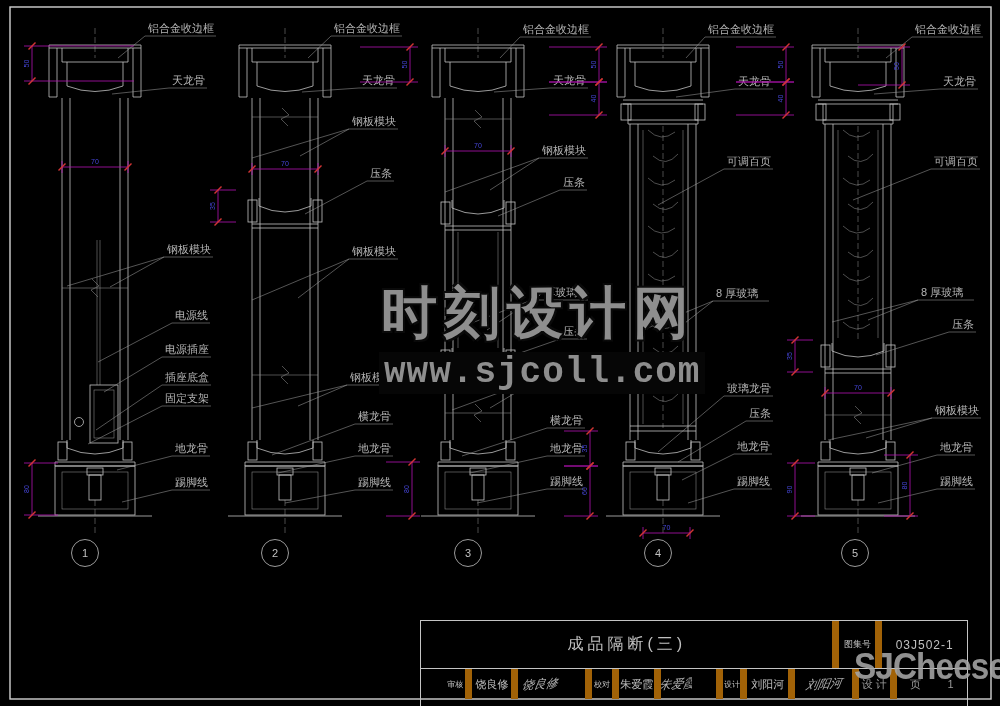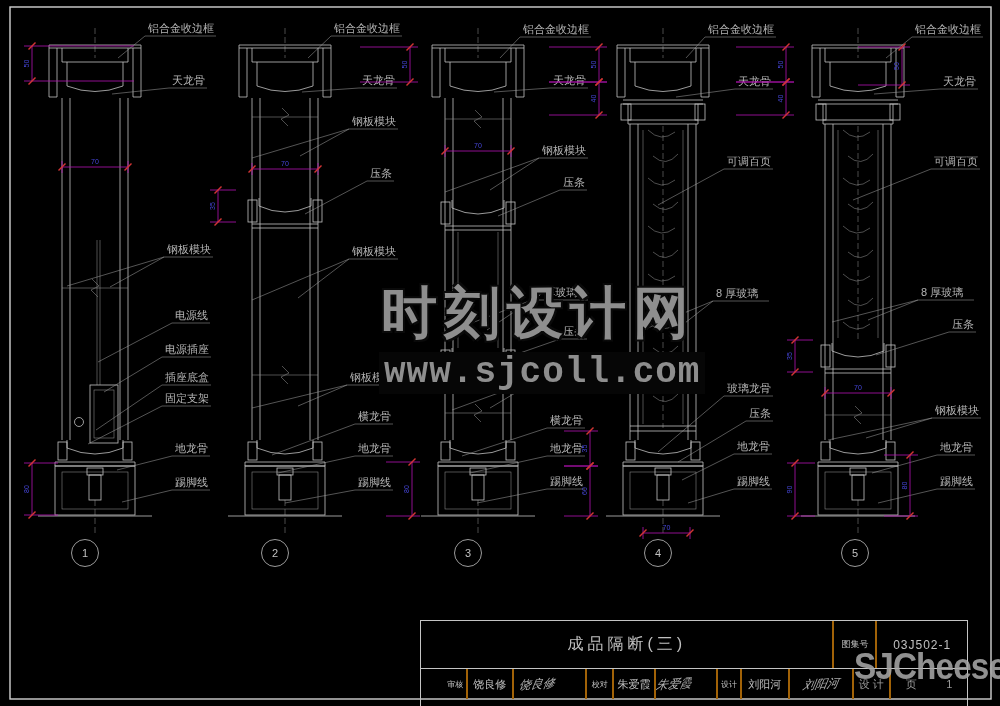--- a/index.html
+++ b/index.html
@@ -27,21 +27,21 @@
        background:#060606;padding:1px 5px;z-index:5;font-family:Liberation Mono, monospace;}
   .brand{position:absolute;left:854px;top:646px;font-size:37px;font-weight:bold;
        color:#a6a6a6;opacity:.88;letter-spacing:-1px;white-space:nowrap;
        transform:scaleX(.9);transform-origin:left;z-index:7;}
 
   
   .tblock{position:absolute;left:420px;top:620px;width:548px;height:99px;
           border:1px solid #c4c4c4;box-sizing:border-box;color:#c0c0c0;z-index:4;}
   .tb-row1{display:flex;height:47px;}
   .tb-row2{display:flex;height:30px;border-top:1px solid #c4c4c4;}
-  .tb-cell{box-sizing:border-box;border-left:2px solid #a16207;display:flex;
+  .tb-cell{box-sizing:border-box;border-left:7px solid #a16207;display:flex;
            align-items:center;justify-content:center;overflow:hidden;white-space:nowrap;}
   .tb-cell:first-child{border-left:none;}
   .tb-title{width:413px;font-size:16px;letter-spacing:4px;}
   .tb-atlas-label{width:43px;font-size:9px;}
   .tb-atlas-no{width:92px;font-size:12px;letter-spacing:1px;}
   .tb-sm{font-size:8px;margin-left:24px;}
   .tb-name{font-size:11px;}
   .sig{font-size:12px;font-style:italic;transform:rotate(-4deg) skewX(-14deg);color:#b2b2b2;}
   .tb-br{font-size:11px;color:#9a9a9a;justify-content:space-around;}
 </style>

